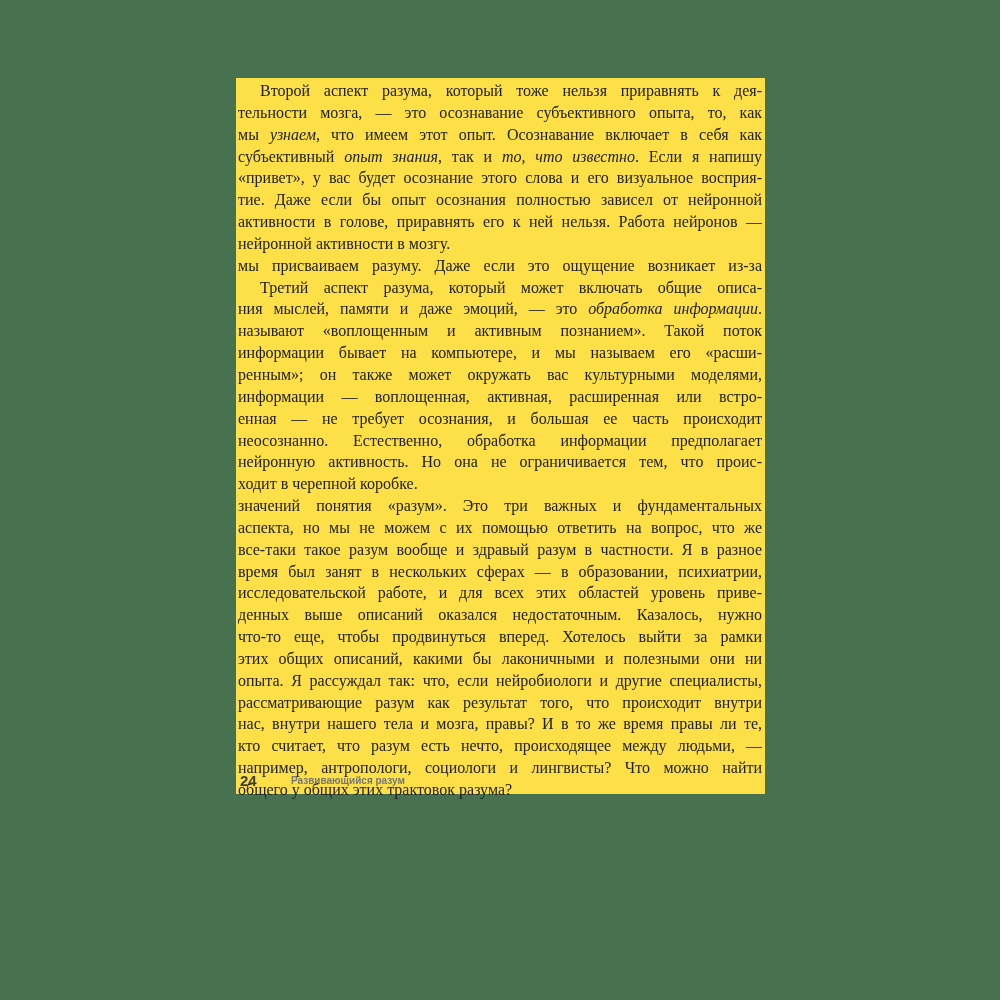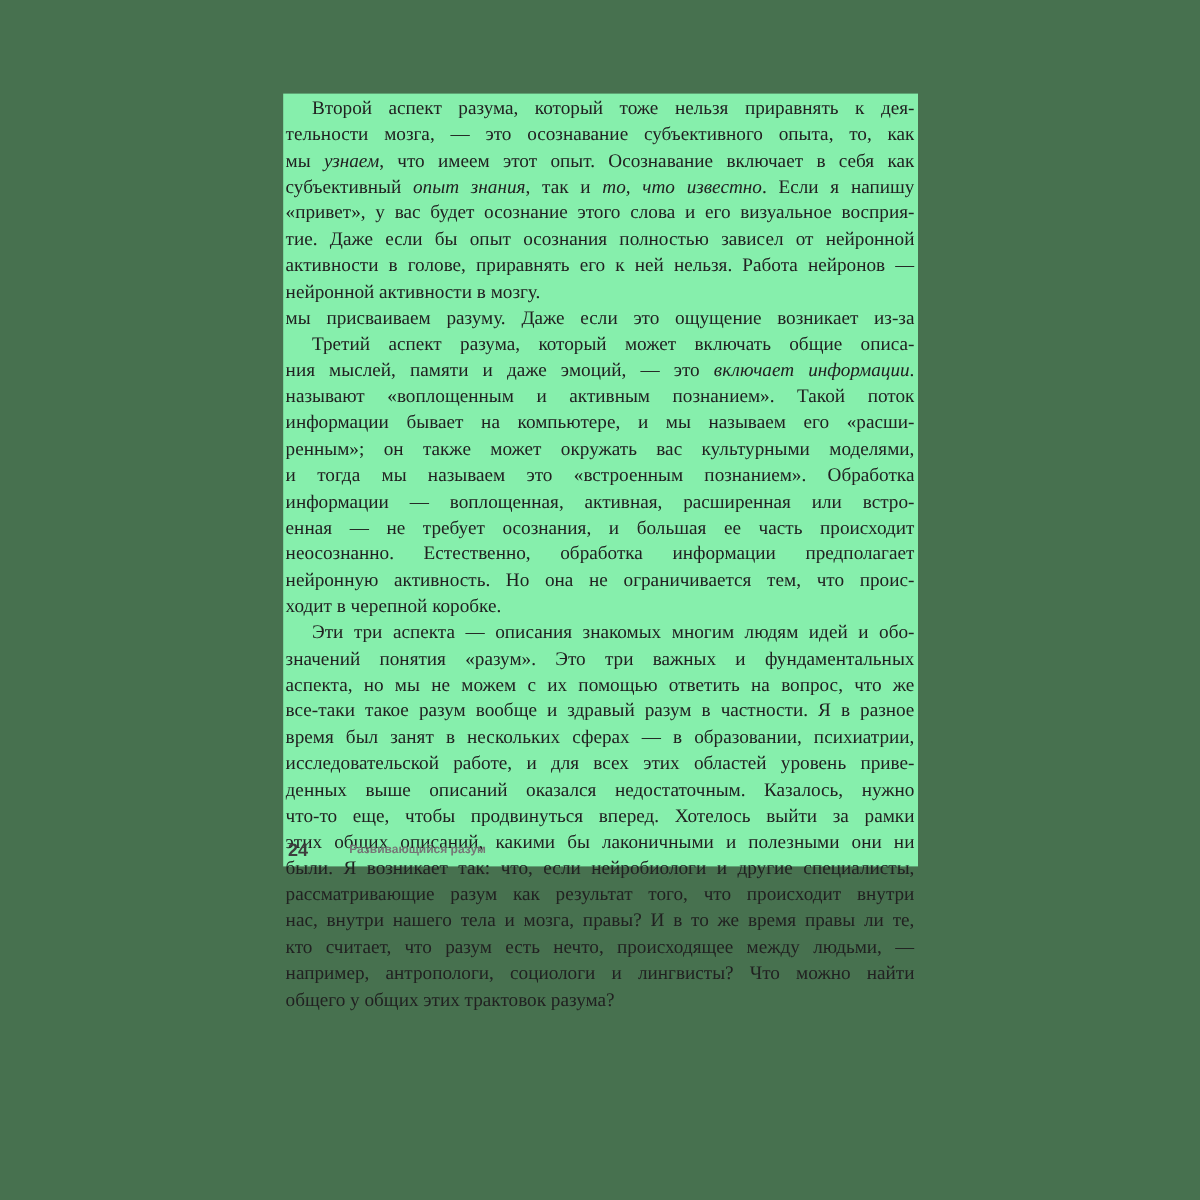--- a/index.html
+++ b/index.html
@@ -9,22 +9,22 @@
     height: 1000px;
     background: #47714F;
     font-family: "Liberation Serif", serif;
     overflow: hidden;
   }
   .page {
     position: absolute;
     left: 236px;
     top: 78px;
     width: 529px;
-    height: 644px;
-    background: #86efac;
+    height: 716px;
+    background: #fde047;
     box-sizing: border-box;
   }
   .page-text {
     position: absolute;
     left: 2px;
     top: 2px;
     right: 3px;
     font-size: 16px;
     line-height: 21.85px;
     color: #212121;
@@ -69,40 +69,38 @@
       <div class="line indent"><span>Второй аспект разума, который тоже нельзя приравнять к дея-</span></div>
       <div class="line"><span>тельности мозга, — это осознавание субъективного опыта, то, как</span></div>
       <div class="line"><span>мы </span><span class="em">узнаем</span><span>, что имеем этот опыт. Осознавание включает в себя как</span></div>
       <div class="line"><span>субъективный </span><span class="em">опыт знания</span><span>, так и </span><span class="em">то, что известно</span><span>. Если я напишу</span></div>
       <div class="line"><span>«привет», у вас будет осознание этого слова и его визуальное восприя-</span></div>
       <div class="line"><span>тие. Даже если бы опыт осознания полностью зависел от нейронной</span></div>
       <div class="line"><span>активности в голове, приравнять его к ней нельзя. Работа нейронов —</span></div>
       <div class="line last"><span>нейронной активности в мозгу.</span></div>
       <div class="line"><span>мы присваиваем разуму. Даже если это ощущение возникает из-за</span></div>
       <div class="line indent"><span>Третий аспект разума, который может включать общие описа-</span></div>
-      <div class="line"><span>ния мыслей, памяти и даже эмоций, — это </span><span class="em">включает информации</span><span>.</span></div>
+      <div class="line"><span>ния мыслей, памяти и даже эмоций, — это </span><span class="em">обработка информации</span><span>.</span></div>
       <div class="line"><span>называют «воплощенным и активным познанием». Такой поток</span></div>
       <div class="line"><span>информации бывает на компьютере, и мы называем его «расши-</span></div>
       <div class="line"><span>ренным»; он также может окружать вас культурными моделями,</span></div>
-      <div class="line"><span>и тогда мы называем это «встроенным познанием». Обработка</span></div>
       <div class="line"><span>информации — воплощенная, активная, расширенная или встро-</span></div>
       <div class="line"><span>енная — не требует осознания, и большая ее часть происходит</span></div>
       <div class="line"><span>неосознанно. Естественно, обработка информации предполагает</span></div>
       <div class="line"><span>нейронную активность. Но она не ограничивается тем, что проис-</span></div>
       <div class="line last"><span>ходит в черепной коробке.</span></div>
-      <div class="line indent"><span>Эти три аспекта — описания знакомых многим людям идей и обо-</span></div>
       <div class="line"><span>значений понятия «разум». Это три важных и фундаментальных</span></div>
       <div class="line"><span>аспекта, но мы не можем с их помощью ответить на вопрос, что же</span></div>
       <div class="line"><span>все-таки такое разум вообще и здравый разум в частности. Я в разное</span></div>
       <div class="line"><span>время был занят в нескольких сферах — в образовании, психиатрии,</span></div>
       <div class="line"><span>исследовательской работе, и для всех этих областей уровень приве-</span></div>
       <div class="line"><span>денных выше описаний оказался недостаточным. Казалось, нужно</span></div>
       <div class="line"><span>что-то еще, чтобы продвинуться вперед. Хотелось выйти за рамки</span></div>
       <div class="line"><span>этих общих описаний, какими бы лаконичными и полезными они ни</span></div>
-      <div class="line"><span>были. Я возникает так: что, если нейробиологи и другие специалисты,</span></div>
+      <div class="line"><span>опыта. Я рассуждал так: что, если нейробиологи и другие специалисты,</span></div>
       <div class="line"><span>рассматривающие разум как результат того, что происходит внутри</span></div>
       <div class="line"><span>нас, внутри нашего тела и мозга, правы? И в то же время правы ли те,</span></div>
       <div class="line"><span>кто считает, что разум есть нечто, происходящее между людьми, —</span></div>
       <div class="line"><span>например, антропологи, социологи и лингвисты? Что можно найти</span></div>
       <div class="line last"><span>общего у общих этих трактовок разума?</span></div>
     </div>
   <div class="footer">
     <span class="page-number">24</span>
     <span class="running-title">Развивающийся разум</span>
   </div>

